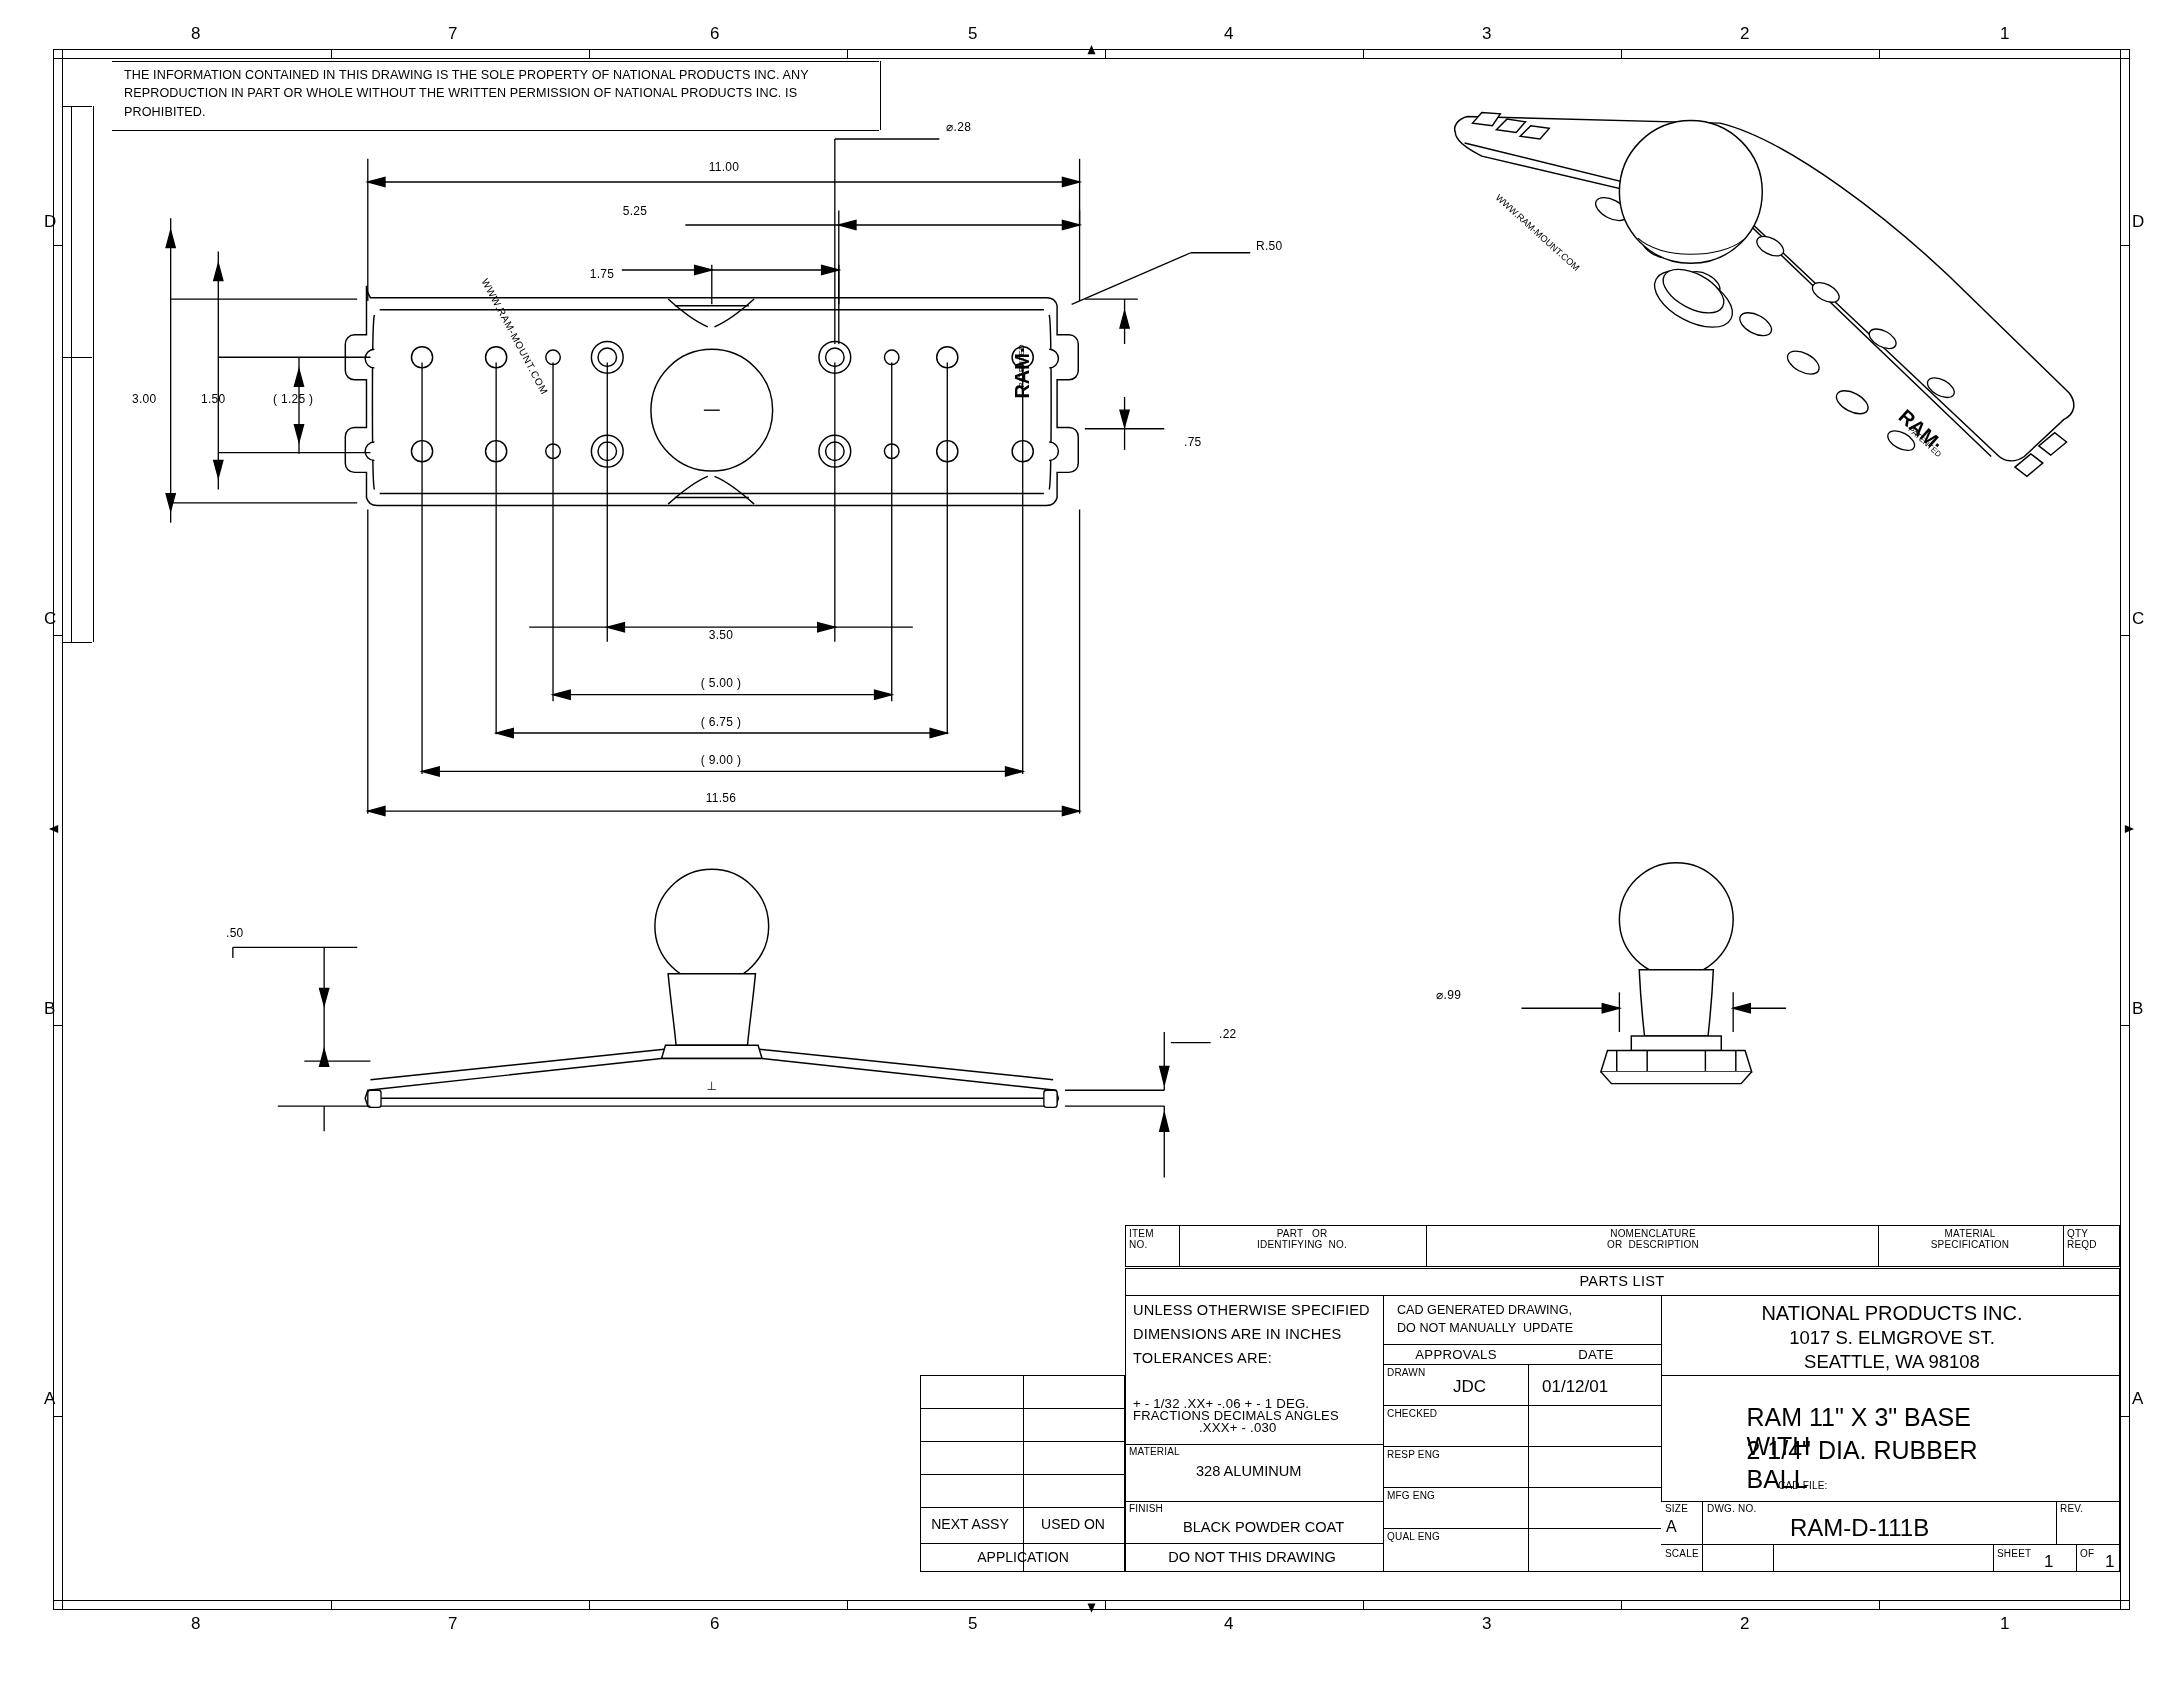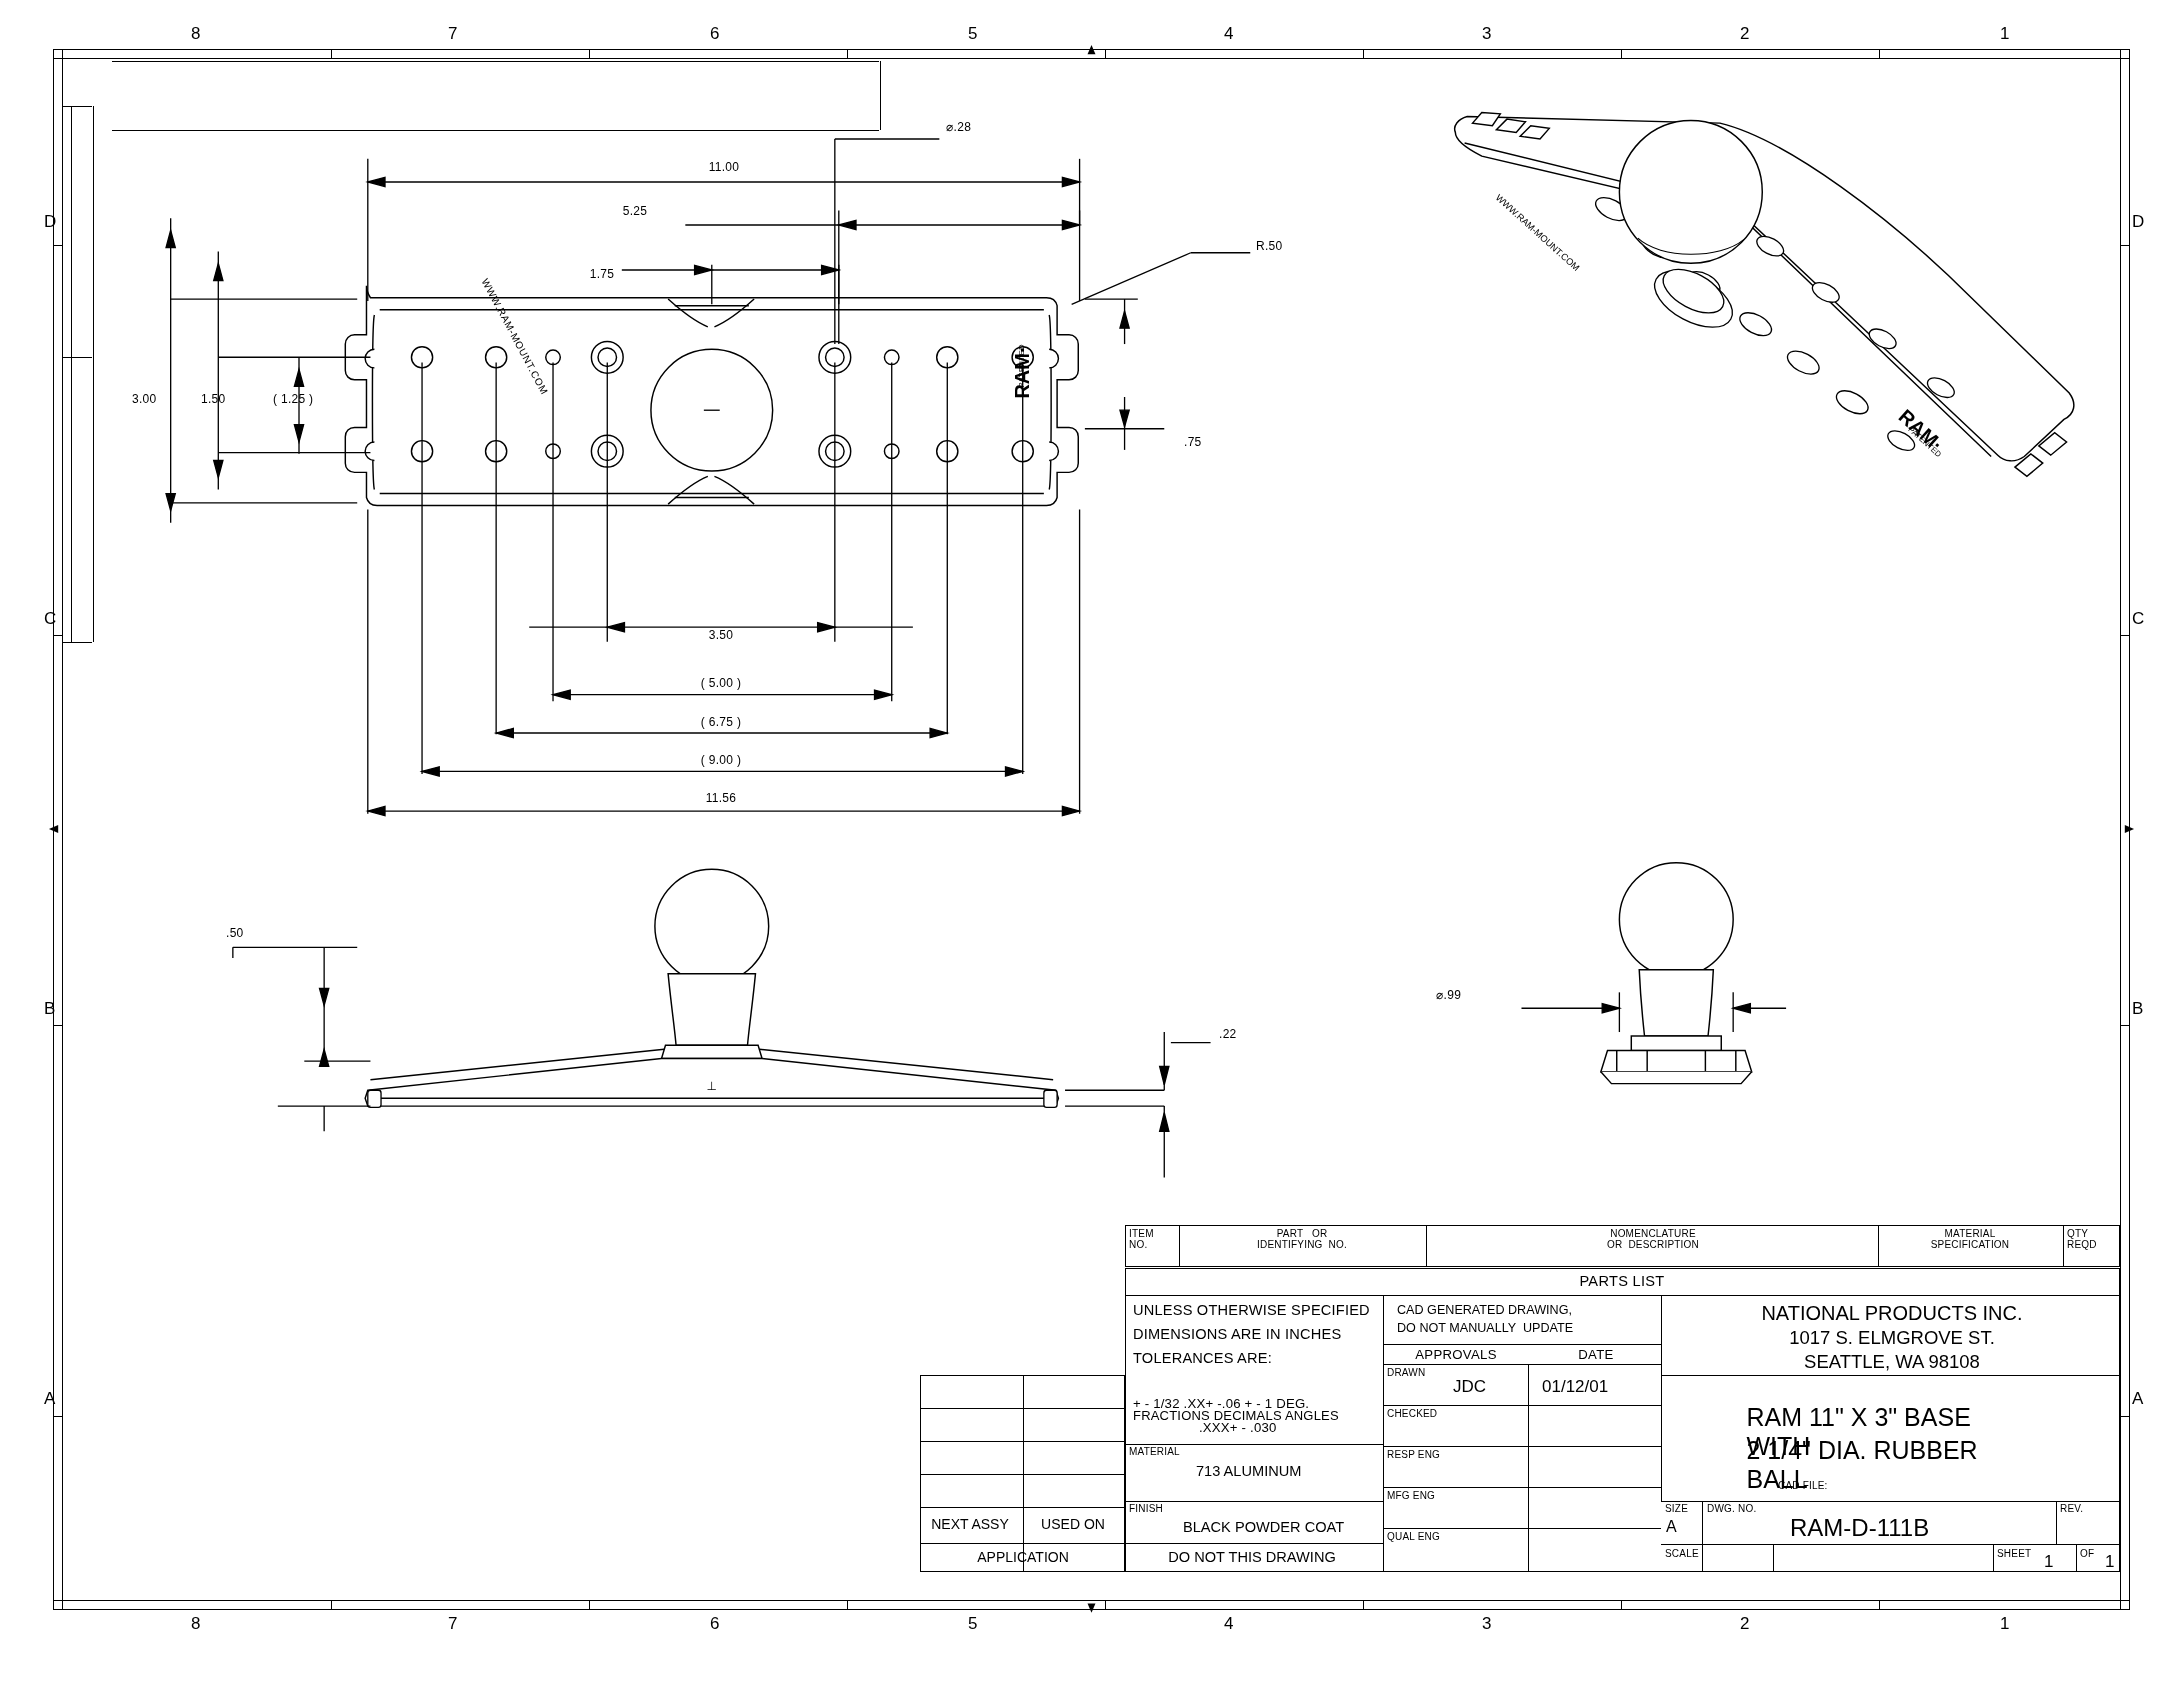--- a/index.html
+++ b/index.html
@@ -95,20 +95,23 @@
 
   <div class="ln v1" style="left:71px;top:106px;height:536px;"></div>
   <div class="ln v1" style="left:93px;top:106px;height:536px;"></div>
   <div class="ln h1" style="left:62px;top:106px;width:30px;"></div>
   <div class="ln h1" style="left:62px;top:357px;width:30px;"></div>
   <div class="ln h1" style="left:62px;top:642px;width:30px;"></div>
 
   <div class="ln h1" style="left:112px;top:61px;width:767px;"></div>
   <div class="ln h1" style="left:112px;top:130px;width:767px;"></div>
   <div class="ln v1" style="left:880px;top:61px;height:69px;"></div>
+  <div class="note" style="left:124px;top:66px;width:741px;">THE INFORMATION CONTAINED IN THIS DRAWING IS THE SOLE PROPERTY OF
+NATIONAL PRODUCTS INC. ANY REPRODUCTION IN PART OR WHOLE WITHOUT
+THE WRITTEN PERMISSION OF NATIONAL PRODUCTS INC. IS PROHIBITED.</div>
 
   <svg width="2183" height="1687" viewBox="0 0 3300 2550">
     <g fill="none" stroke="#000" stroke-width="2.2">
 
       <path d="M560,450
                C 556,444 554,440 554,432
                C 554,470 554,506 554,506
                L 536,506 C 528,506 522,512 522,520
                L 522,560 C 522,568 528,574 536,574
                L 554,574
@@ -422,21 +425,21 @@
   <div class="abs" style="left:1133px;top:1326px;font-size:14.6px;letter-spacing:0.2px;">DIMENSIONS  ARE  IN  INCHES</div>
   <div class="abs" style="left:1133px;top:1350px;font-size:14.6px;letter-spacing:0.2px;">TOLERANCES  ARE:</div>
   <div class="abs" style="left:1133px;top:1376px;font-size:13px;letter-spacing:0.2px;margin-top:32px;">FRACTIONS   DECIMALS          ANGLES</div>
   <div class="abs" style="left:1133px;top:1396px;font-size:13.2px;letter-spacing:0.2px;">+ - 1/32      .XX+ -.06     + - 1 DEG.</div>
   <div class="abs" style="left:1199px;top:1420px;font-size:13.2px;letter-spacing:0.2px;">.XXX+ - .030</div>
 
   <div class="ln h1" style="left:1125px;top:1444px;width:258px;"></div>
   <div class="ln h1" style="left:1125px;top:1501px;width:258px;"></div>
   <div class="ln h1" style="left:1125px;top:1543px;width:258px;"></div>
   <div class="lbl" style="left:1129px;top:1446px;">MATERIAL</div>
-  <div class="abs" style="left:1196px;top:1463px;font-size:14.6px;">713 ALUMINUM</div>
+  <div class="abs" style="left:1196px;top:1463px;font-size:14.6px;">328 ALUMINUM</div>
   <div class="lbl" style="left:1129px;top:1503px;">FINISH</div>
   <div class="abs" style="left:1183px;top:1519px;font-size:14.6px;">BLACK POWDER COAT</div>
   <div class="abs c" style="left:1252px;top:1549px;font-size:14.6px;">DO  NOT  THIS  DRAWING</div>
 
   <div class="cell" style="left:920px;top:1375px;width:205px;height:197px;"></div>
   <div class="ln v1" style="left:1023px;top:1375px;height:197px;"></div>
   <div class="ln h1" style="left:920px;top:1408px;width:205px;"></div>
   <div class="ln h1" style="left:920px;top:1441px;width:205px;"></div>
   <div class="ln h1" style="left:920px;top:1474px;width:205px;"></div>
   <div class="ln h1" style="left:920px;top:1507px;width:205px;"></div>

